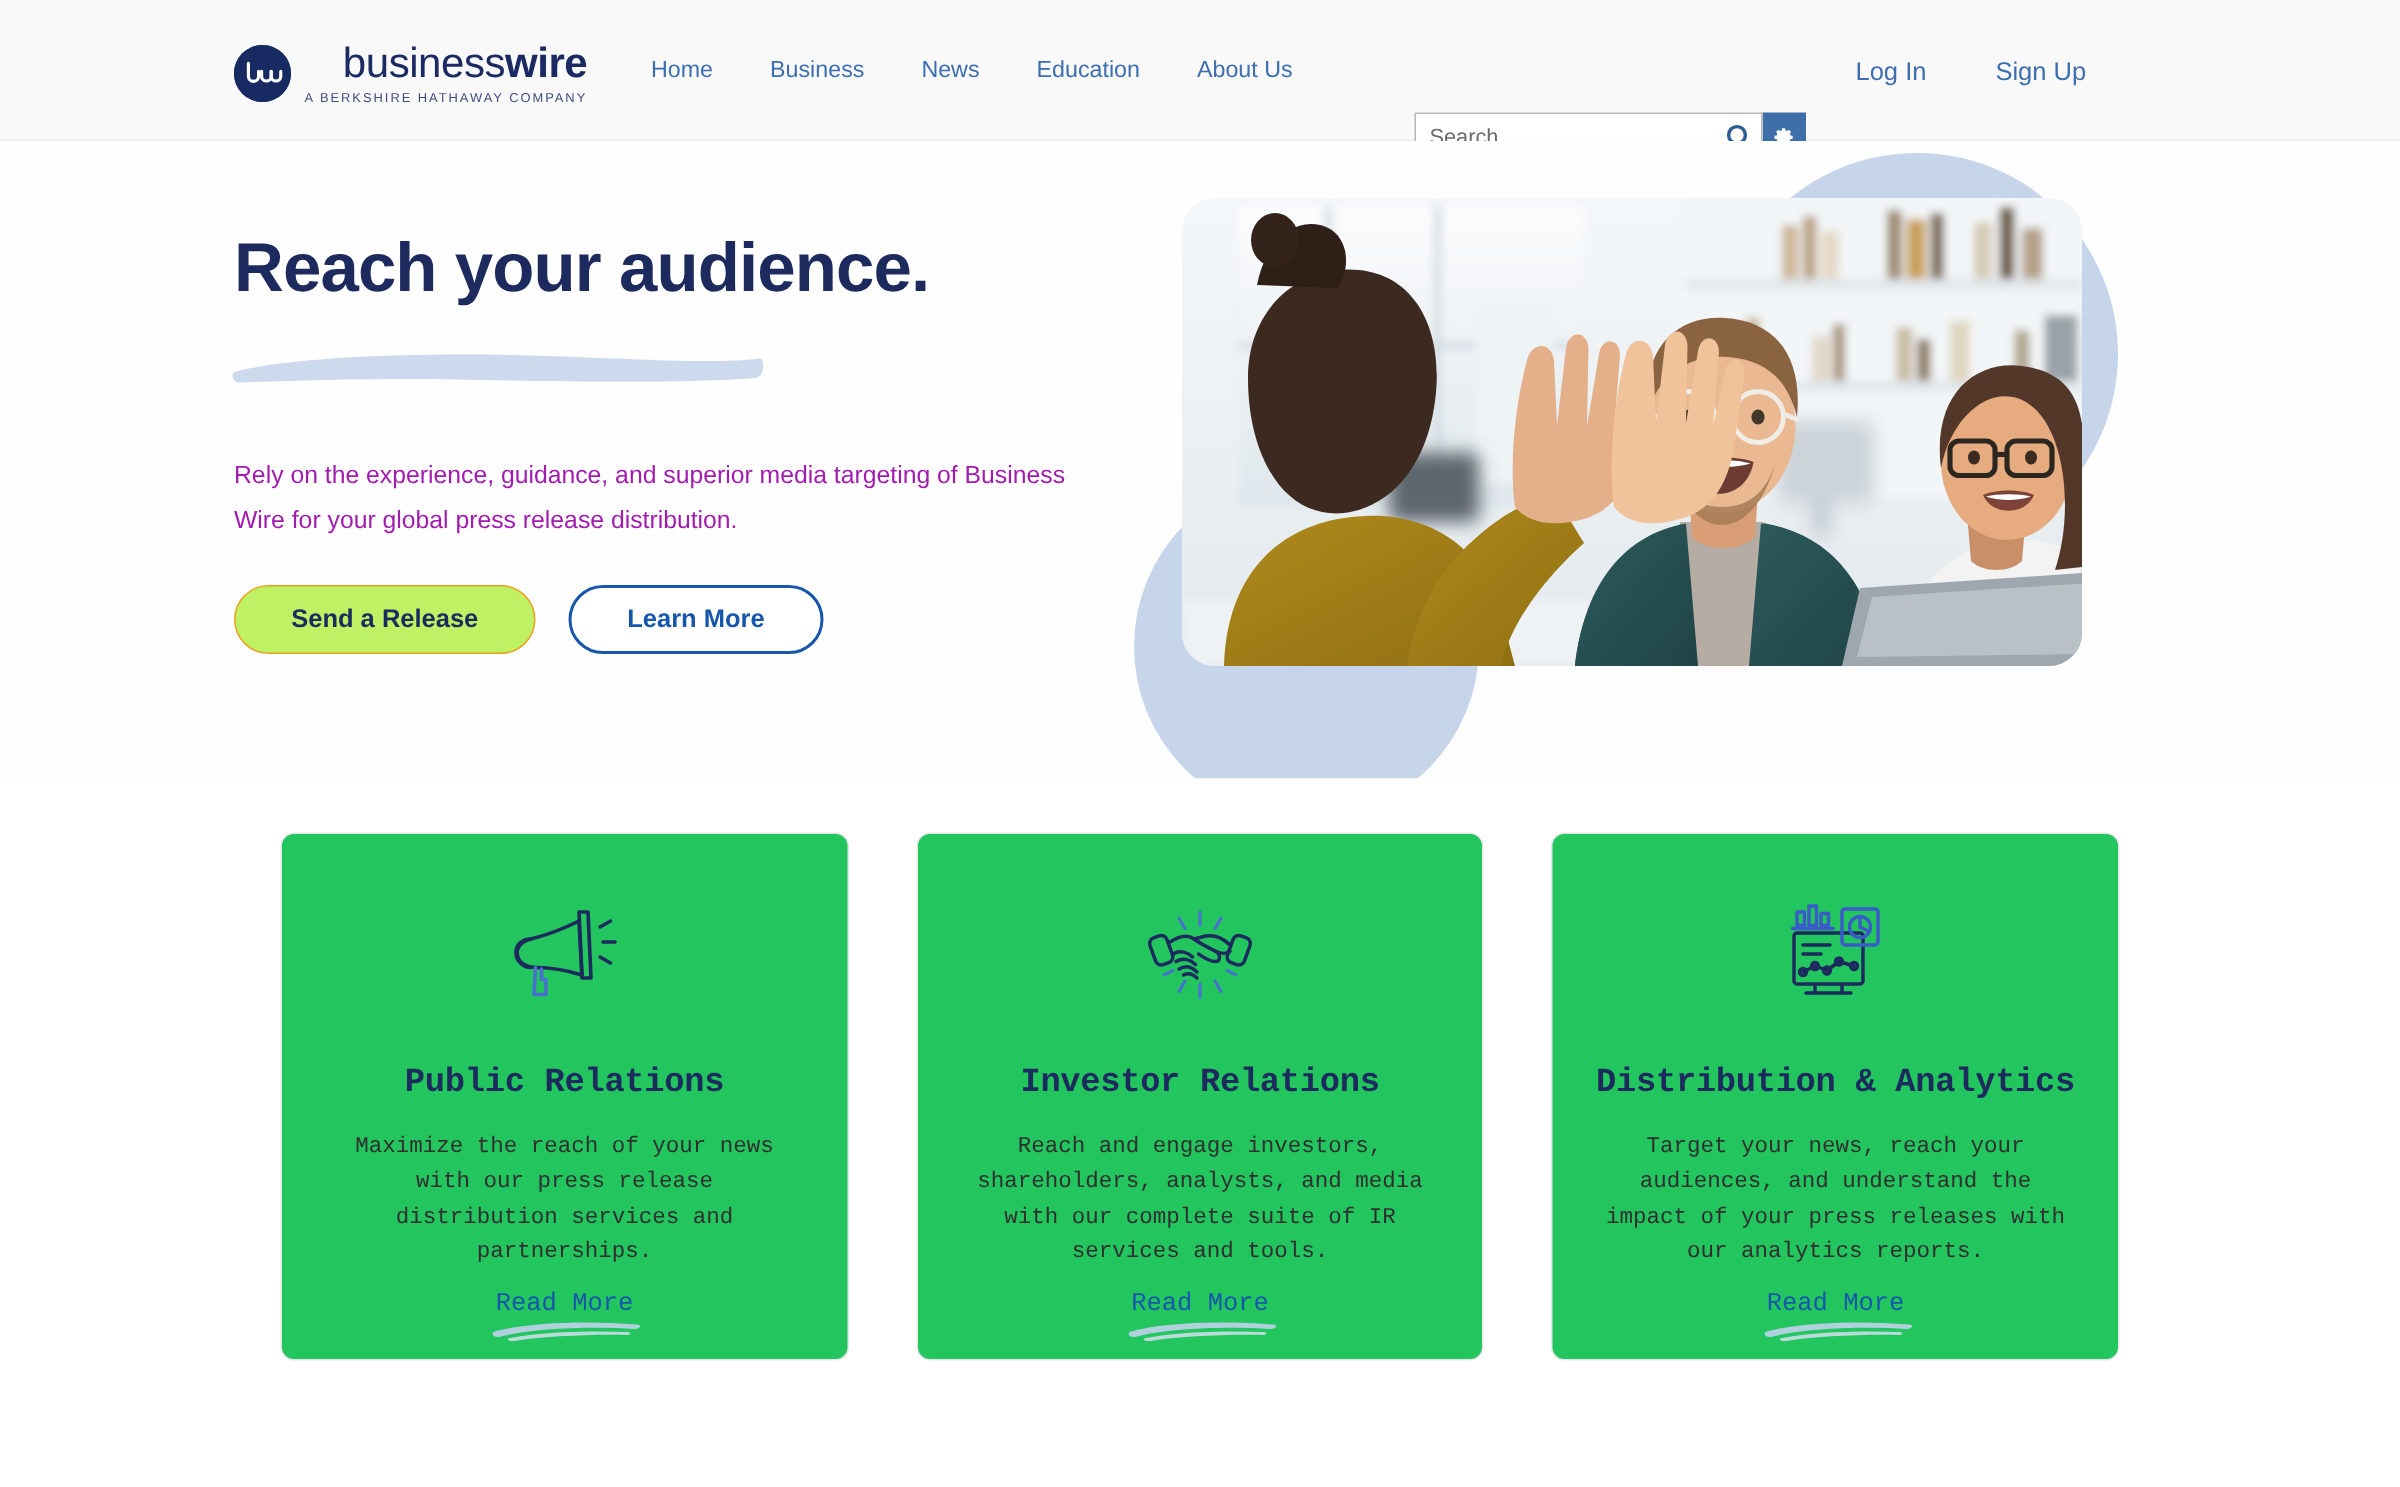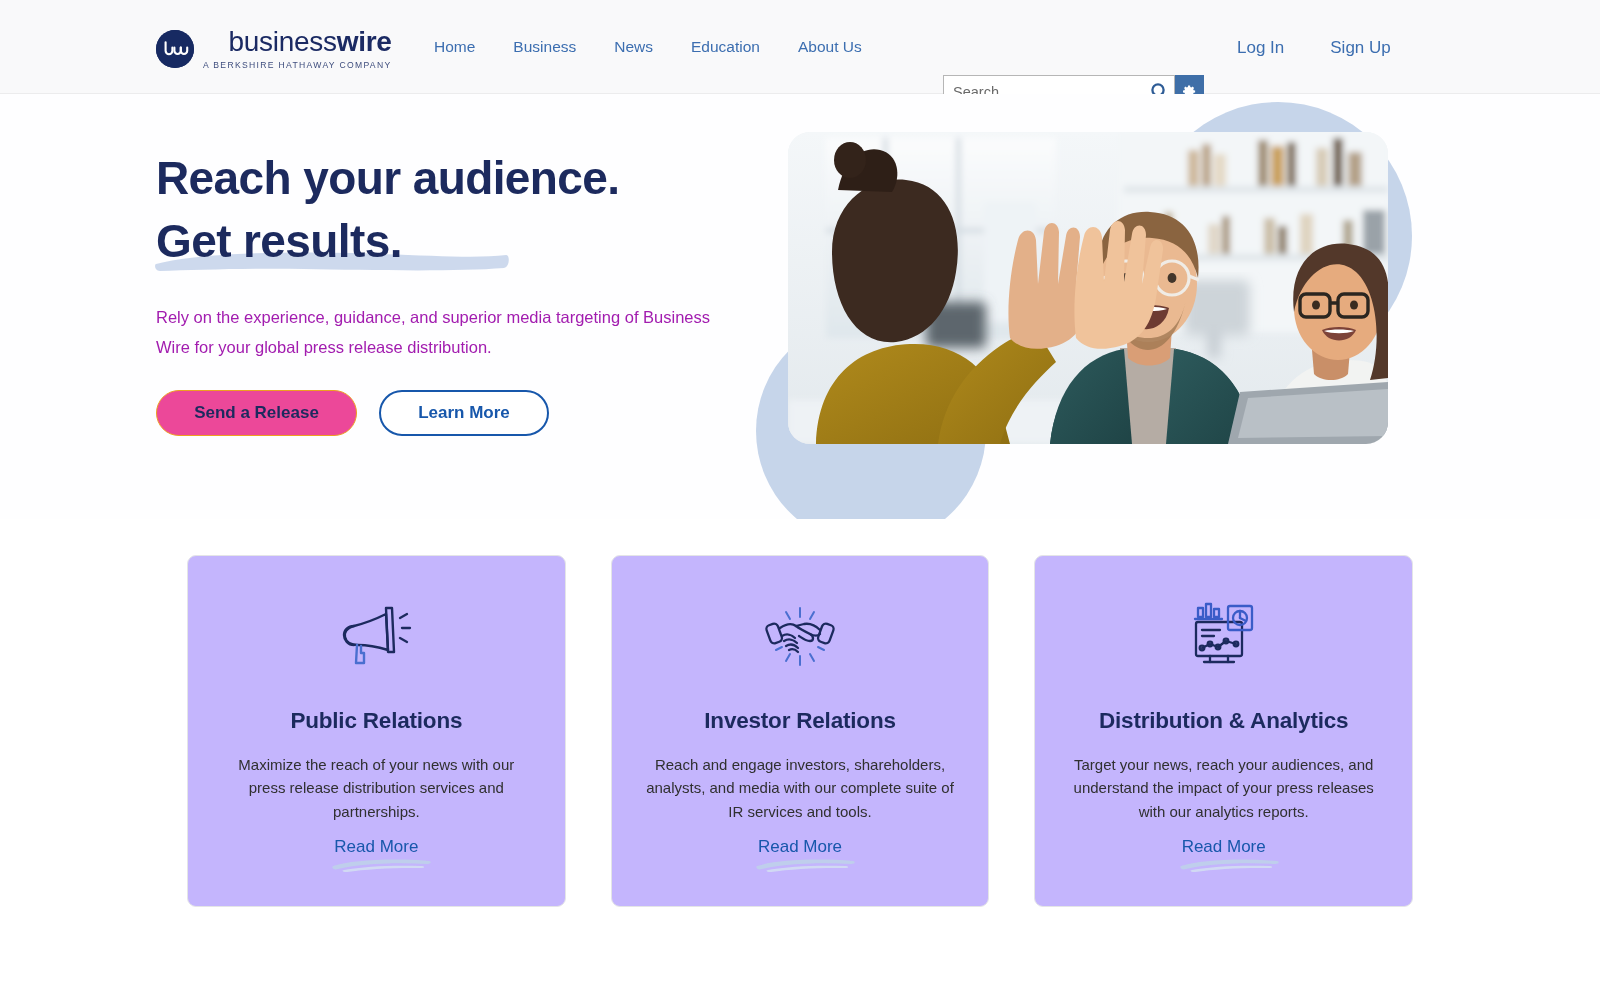--- a/index.html
+++ b/index.html
@@ -207,21 +207,21 @@
     font-size: 17px;
     font-weight: 700;
     border-radius: 999px;
     cursor: pointer;
     white-space: nowrap;
     display: inline-flex;
     align-items: center;
     justify-content: center;
   }
   .btn-primary {
-    background: #ec4899;
+    background: #bef264;
     color: #1c2a5e;
     border: 1px solid #eda020;
     width: 201px;
     height: 46px;
   }
   .btn-secondary {
     background: #ffffff;
     color: #1757ab;
     border: 2px solid #1757ab;
     width: 170px;
@@ -264,29 +264,30 @@
   .cards-row {
     position: relative;
     margin: 0 auto;
     width: 1226px;
     display: flex;
     gap: 45px;
   }
   .card {
     width: 379px;
     height: 352px;
-    background: #c4b5fd;
+    background: #22c55e;
     border: 1px solid #e4e5e7;
     border-radius: 9px;
     padding: 42px 28px 0 28px;
     text-align: center;
     display: flex;
     flex-direction: column;
     align-items: center;
     cursor: pointer;
+    font-family: Liberation Mono, monospace;
   }
   .card-icon {
     height: 76px;
     display: flex;
     align-items: center;
     justify-content: center;
   }
   .card-title {
     margin-top: 34px;
     font-size: 22.5px;
@@ -383,21 +384,20 @@
   <section class="hero">
     <div class="hero-inner">
 
       <div class="hero-copy">
         <h1 class="hero-title">
           <span>Reach your audience.</span><br>
           <span class="line2">
             <svg class="hl-brush" viewBox="0 0 357 27" preserveAspectRatio="none" aria-hidden="true">
               <path d="M2 19 C 40 9, 120 6, 200 8 C 268 10, 320 14, 352 10 C 356 9, 356 22, 350 23 C 300 27, 210 25, 150 24 C 95 23, 42 25, 6 26 C 1 26, 0 20, 2 19 Z" fill="#c9d6ec" opacity="0.92"></path>
             </svg>
-            <span class="txt">Get results.</span>
           </span>
         </h1>
 
         <p class="hero-sub">Rely on the experience, guidance, and superior media targeting of Business Wire for your global press release distribution.</p>
 
         <div class="hero-actions">
           <button class="btn btn-primary">Send a Release</button>
           <button class="btn btn-secondary">Learn More</button>
         </div>
       </div>

